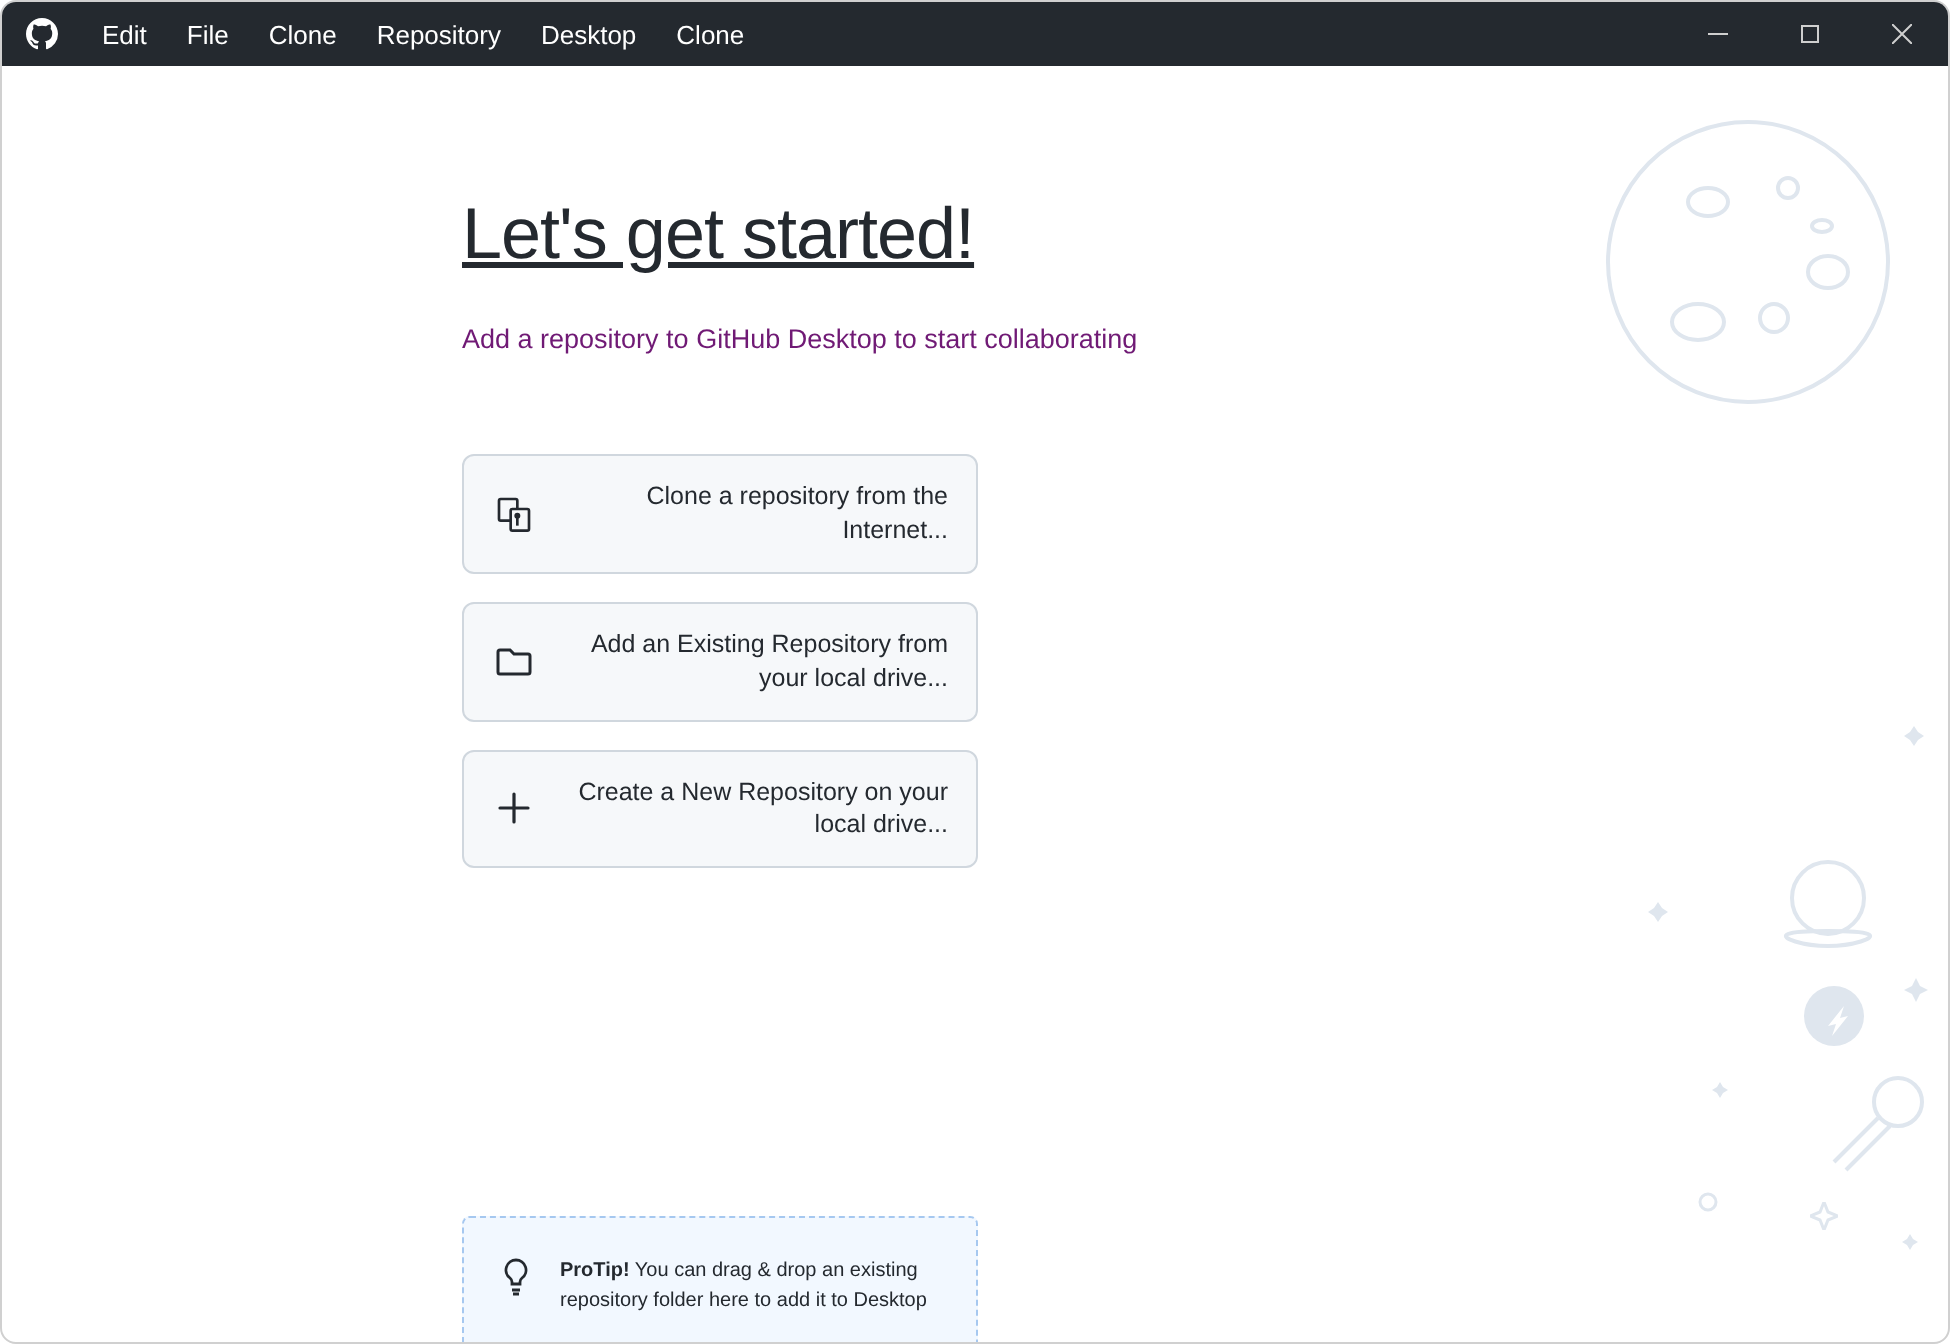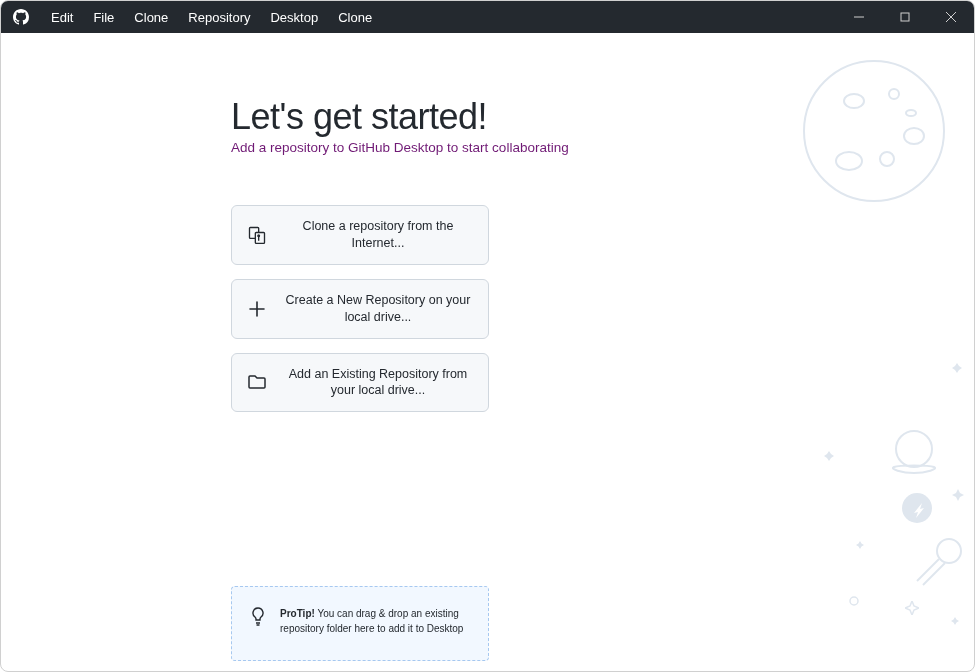--- a/index.html
+++ b/index.html
@@ -4,24 +4,24 @@
   <style>
     * { margin:0; padding:0; box-sizing:border-box; }
     html, body { width:975px; height:672px; font-family:-apple-system,BlinkMacSystemFont,"Segoe UI",Helvetica,Arial,sans-serif; background:#fff; overflow:hidden; color:#24292f; }
     .window { width:975px; height:672px; border:1px solid #d0d0d0; border-radius:8px; overflow:hidden; position:relative; background:#fff; }
     .menubar { height:32px; background:#24292f; display:flex; align-items:center; color:#fff; font-size:13px; position:relative; }
     .menubar .logo { width:40px; display:flex; align-items:center; justify-content:center; }
     .menubar .menu-item { padding:0 10px; height:32px; display:flex; align-items:center; cursor:pointer; }
     .window-controls { position:absolute; right:0; top:0; height:32px; display:flex; }
     .window-controls .wc { width:46px; height:32px; display:flex; align-items:center; justify-content:center; cursor:pointer; color:#cfcfcf; }
     .content { position:absolute; left:230px; top:95px; width:490px; }
-    .heading { font-size:36px; font-weight:300; color:#24292f; margin-bottom:2px; letter-spacing:-.5px; }
+    .heading { font-size:36px; font-weight:300; color:#24292f; margin-bottom:24px; letter-spacing:-.5px;text-decoration:underline; }
     .subtitle { font-size:13.5px; color:#701a75; margin-bottom:50px; }
     .actions { display:flex; flex-direction:column; gap:14px; width:258px; }
-    .action-btn { display:flex; align-items:center; gap:14px; border:1px solid #d0d7de; border-radius:6px; background:#f6f8fa; padding:12px 14px; cursor:pointer; text-align:center; }
+    .action-btn { display:flex; align-items:center; gap:14px; border:1px solid #d0d7de; border-radius:6px; background:#f6f8fa; padding:12px 14px; cursor:pointer; text-align:right; }
     .action-btn .icon { width:22px; flex:0 0 22px; display:flex; align-items:center; justify-content:center; color:#24292f; }
     .action-btn .label { font-size:12.5px; color:#24292f; line-height:1.35; }
     .protip { margin-top:174px; width:258px; border:1px dashed #a6c8f0; background:#f2f8ff; border-radius:4px; padding:20px 18px 24px; display:flex; gap:12px; }
     .protip .icon { flex:0 0 18px; color:#24292f; }
     .protip .text { font-size:10px; color:#24292f; line-height:1.45; }
     .protip .text strong { font-weight:600; }
     .decor { position:absolute; right:0; top:40px; bottom:0; width:240px; pointer-events:none; color:#e6ecf2; }
     .decor svg { position:absolute; }
   </style>
 </head>
@@ -120,34 +120,34 @@
             <rect x="10" y="9" width="11" height="13" rx="1" fill="#f6f8fa"></rect>
             <circle cx="14" cy="13" r="1" fill="currentColor"></circle>
             <path d="M14 14v5"></path>
           </svg>
         </span>
         <span class="label">Clone a repository from the Internet...</span>
       </div>
 
       <div class="action-btn">
         <span class="icon">
+          <svg width="20" height="18" viewBox="0 0 20 18" fill="none" stroke="currentColor" stroke-width="1.5">
+              <path d="M2 4a1 1 0 011-1h5l2 2h7a1 1 0 011 1v8a1 1 0 01-1 1H3a1 1 0 01-1-1V4z"></path>
+            </svg>
+        </span>
+        <span class="label">Add an Existing Repository from your local drive...</span>
+      </div>
+
+      <div class="action-btn">
+        <span class="icon">
           <svg width="18" height="18" viewBox="0 0 18 18" fill="none" stroke="currentColor" stroke-width="1.6" stroke-linecap="round">
               <path d="M9 2v14M2 9h14"></path>
             </svg>
         </span>
         <span class="label">Create a New Repository on your local drive...</span>
-      </div>
-
-      <div class="action-btn">
-        <span class="icon">
-          <svg width="20" height="18" viewBox="0 0 20 18" fill="none" stroke="currentColor" stroke-width="1.5">
-              <path d="M2 4a1 1 0 011-1h5l2 2h7a1 1 0 011 1v8a1 1 0 01-1 1H3a1 1 0 01-1-1V4z"></path>
-            </svg>
-        </span>
-        <span class="label">Add an Existing Repository from your local drive...</span>
       </div>
 
     </div>
 
     <div class="protip">
       <span class="icon">
         <svg width="16" height="20" viewBox="0 0 16 20" fill="none" stroke="currentColor" stroke-width="1.4">
             <path d="M8 1a5 5 0 00-3 9c.6.5 1 1.3 1 2v1h4v-1c0-.7.4-1.5 1-2a5 5 0 00-3-9z"></path>
             <path d="M6 16h4M6.5 18h3"></path>
           </svg>

